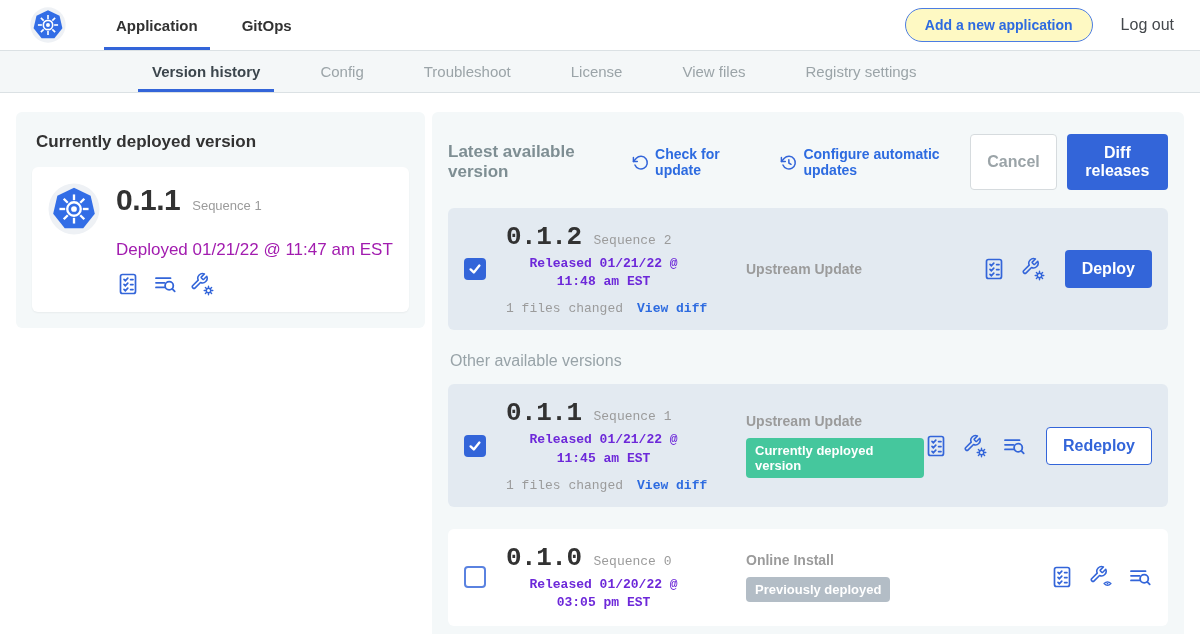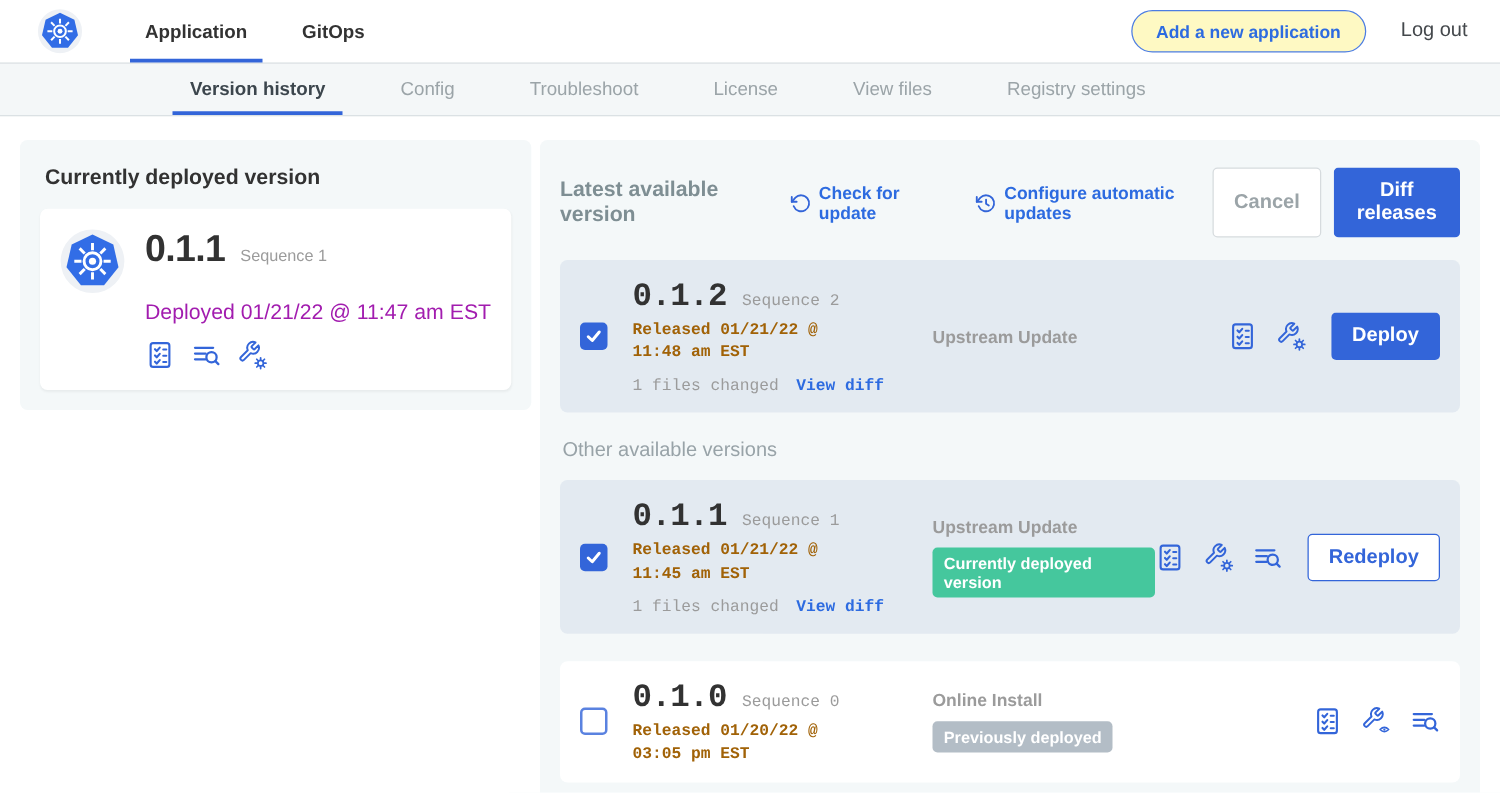--- a/index.html
+++ b/index.html
@@ -58,21 +58,21 @@
   .btn-primary { background:#3365d9; color:#fff; }
   .btn-outline { background:#fff; color:#3365d9; border-color:#3365d9; }
 
   .vrow { border-radius:6px; padding:14px 16px; display:flex; align-items:center; background:#fff; }
   .vrow.selected { background:#e3eaf1; }
   .checkbox { width:22px; height:22px; border-radius:4px; margin-right:20px; flex:none; cursor:pointer; }
   .checkbox.checked { background:#3365d9; display:flex; align-items:center; justify-content:center; }
   .checkbox.unchecked { background:#fff; border:2px solid #5a82e0; }
   .vinfo { width:240px; flex:none;font-family:Liberation Mono, monospace; }
   .vnum { font-size:26px; font-weight:bold; color:#323232; letter-spacing:-.5px; }
-  .released { font-size:13px; font-weight:bold; color:#a16207; max-width:195px; line-height:1.4; margin-top:3px; }
+  .released { font-size:13px; font-weight:bold; color:#6d28d9; max-width:195px; line-height:1.4; margin-top:3px;text-align:center; }
   .files { display:flex; align-items:center; margin-top:10px; font-size:13px; color:#9b9b9b; }
   .viewdiff { color:#2d6be0; font-weight:bold; margin-left:14px; cursor:pointer; }
   .vmid { flex:1; }
   .source { font-size:14px; font-weight:bold; color:#9b9b9b; }
   .badge { display:inline-block; margin-top:9px; padding:5px 9px; border-radius:4px;
     color:#fff; font-size:13px; font-weight:bold; }
   .badge-green { background:#45c79d; }
   .badge-gray  { background:#b3bdc6; }
   .vactions { display:flex; align-items:center; gap:15px; }
   .vactions .btn { margin-left:5px; }

